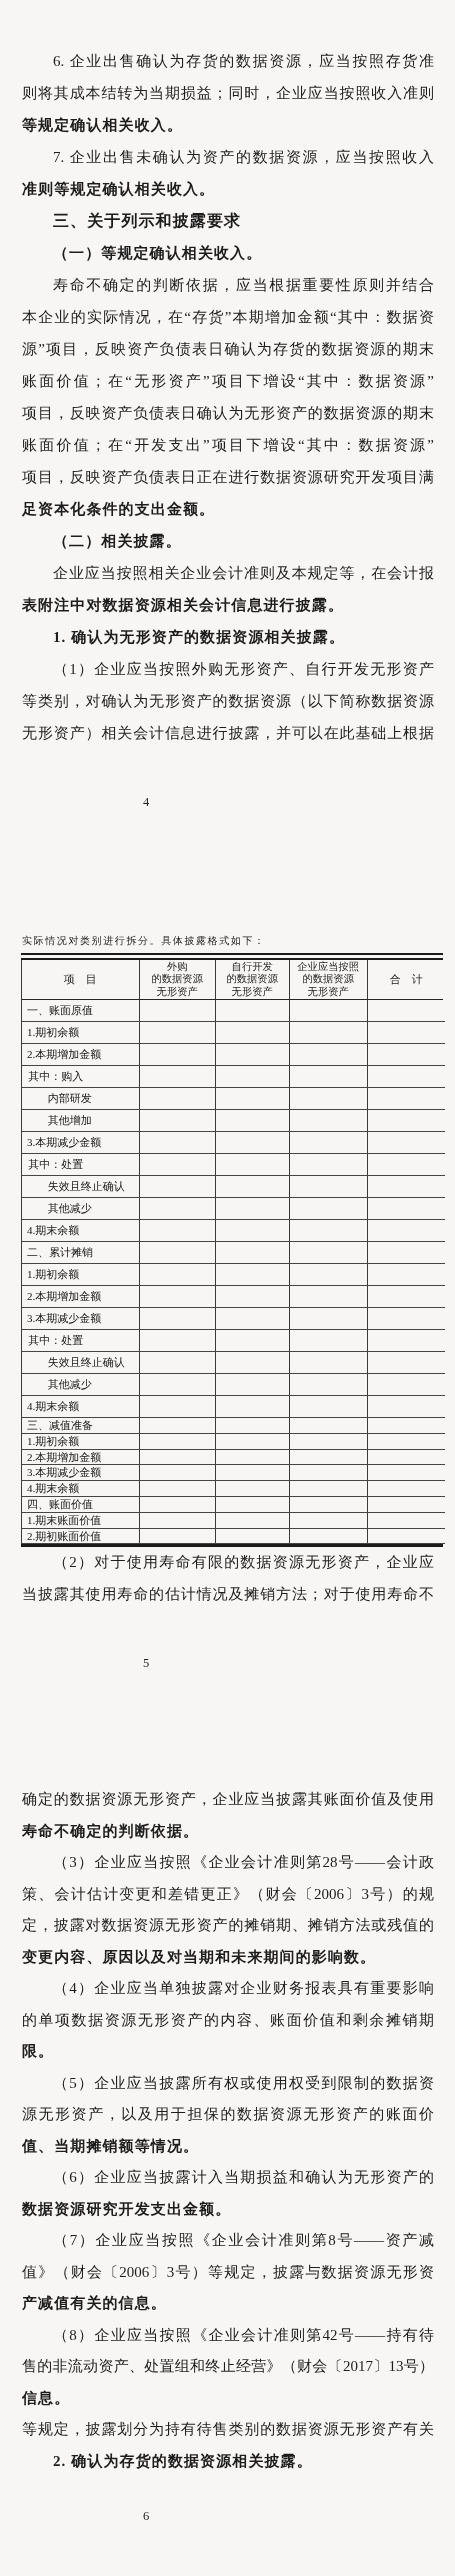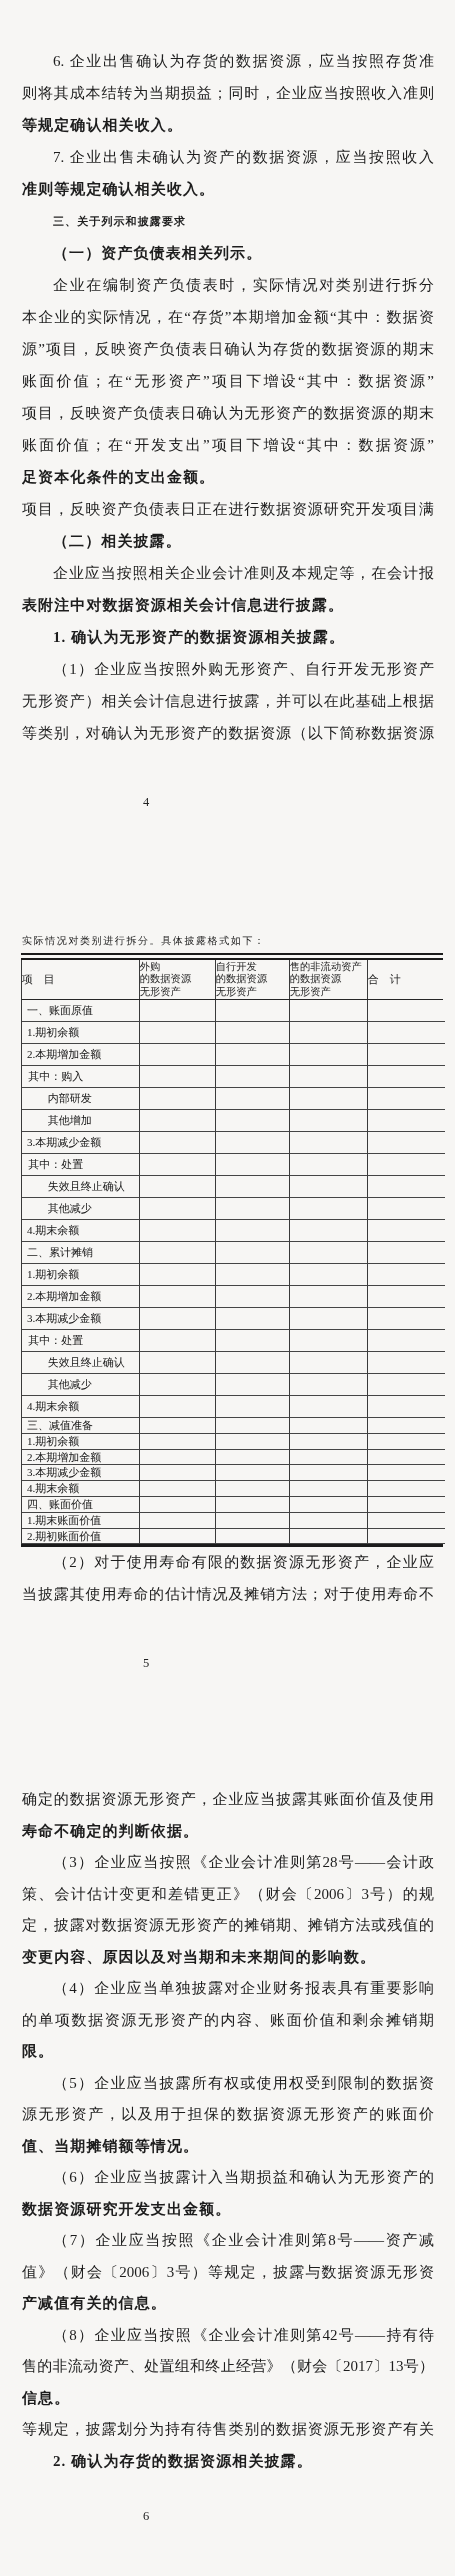--- a/index.html
+++ b/index.html
@@ -11,32 +11,32 @@
   }
   
   .textblock{position:absolute;left:22px;width:412px;}
   #p1-text{top:45px;}
   #p2-after{top:1547px;}
   #p6-text{top:1784px;}
   .bl{height:32px;line-height:32px;font-size:15px;color:#1d1d1d;overflow:hidden;white-space:nowrap;}
   .bl3{height:31.5px;line-height:31.5px;}
   .j{text-align:justify;text-align-last:justify;white-space:normal;}
   .ind{padding-left:31px;}
-  .b{font-weight:bold;font-size:11px;letter-spacing:1.1px;}
+  .b{font-weight:bold;font-size:16px;letter-spacing:1.1px;}
   .endline{letter-spacing:1.1px;font-weight:bold;}
   
   #p2-intro{position:absolute;top:930px;left:22px;width:412px;height:22px;line-height:22px;
     font-size:10px;letter-spacing:1.6px;white-space:nowrap;color:#1d1d1d;}
   
   #tbl{position:absolute;top:953px;left:20.7px;width:422px;}
   .rule2{height:7px;border-top:2.7px solid #1b1b1b;border-bottom:2.2px solid #1b1b1b;box-sizing:border-box;}
   .thead{display:grid;grid-template-columns:118px 76px 74px 78px 77px;height:40px;
     border-left:1.1px solid #3a3a3a;border-bottom:1.1px solid #262626;box-sizing:border-box;}
   .hc{border-right:0.5px solid #3a3a3a;display:flex;flex-direction:column;justify-content:center;
-    align-items:flex-start;font-size:10.3px;line-height:12.5px;color:#1f1f1f;overflow:hidden;}
+    align-items:center;font-size:10.3px;line-height:12.5px;color:#1f1f1f;overflow:hidden;}
   .hc:last-child{border-right:none;}
   .hc.single{font-size:11px;}
   .trow{display:grid;grid-template-columns:118px 76px 74px 78px 77px;height:22px;
     border-left:1.1px solid #3a3a3a;box-sizing:border-box;}
   .trow.compact{height:15.8px;}
   .cell{border-right:0.5px solid #3a3a3a;border-bottom:0.5px solid #454545;box-sizing:border-box;}
   .cell:last-child{border-right:none;}
   .label-cell{font-size:11px;line-height:20.7px;color:#161616;white-space:nowrap;overflow:hidden;}
   .compact .label-cell{line-height:14.7px;}
   .ind0{padding-left:5.4px;}
@@ -54,36 +54,36 @@
 <body>
 
 <section>
   <div id="p1-text" class="textblock">
       <div class="bl  j ind">6. 企业出售确认为存货的数据资源，应当按照存货准</div>
       <div class="bl  j">则将其成本结转为当期损益；同时，企业应当按照收入准则</div>
       <div class="bl  endline">等规定确认相关收入。</div>
       <div class="bl  j ind">7. 企业出售未确认为资产的数据资源，应当按照收入</div>
       <div class="bl  endline">准则等规定确认相关收入。</div>
       <div class="bl  endline ind b">三、关于列示和披露要求</div>
-      <div class="bl  endline ind">（一）资产负债表相关列示。</div>
-      <div class="bl  j ind">企业在编制资产负债表时，实际情况对类别进行拆分</div>
+      <div class="bl  endline ind">（一）等规定确认相关收入。</div>
+      <div class="bl  j ind">寿命不确定的判断依据，应当根据重要性原则并结合</div>
       <div class="bl  j">本企业的实际情况，在“存货”本期增加金额“其中：数据资</div>
       <div class="bl  j">源”项目，反映资产负债表日确认为存货的数据资源的期末</div>
       <div class="bl  j">账面价值；在“无形资产”项目下增设“其中：数据资源”</div>
       <div class="bl  j">项目，反映资产负债表日确认为无形资产的数据资源的期末</div>
       <div class="bl  j">账面价值；在“开发支出”项目下增设“其中：数据资源”</div>
+      <div class="bl  j">项目，反映资产负债表日正在进行数据资源研究开发项目满</div>
       <div class="bl  endline">足资本化条件的支出金额。</div>
-      <div class="bl  j">项目，反映资产负债表日正在进行数据资源研究开发项目满</div>
       <div class="bl  endline ind">（二）相关披露。</div>
       <div class="bl  j ind">企业应当按照相关企业会计准则及本规定等，在会计报</div>
       <div class="bl  endline">表附注中对数据资源相关会计信息进行披露。</div>
       <div class="bl  endline ind">1. 确认为无形资产的数据资源相关披露。</div>
       <div class="bl  j ind">（1）企业应当按照外购无形资产、自行开发无形资产</div>
+      <div class="bl  j">等类别，对确认为无形资产的数据资源（以下简称数据资源</div>
       <div class="bl  j">无形资产）相关会计信息进行披露，并可以在此基础上根据</div>
-      <div class="bl  j">等类别，对确认为无形资产的数据资源（以下简称数据资源</div>
     </div>
   <div id="pn4" class="page-num">4</div>
 </section>
 
 <section>
   <div id="p2-intro">实际情况对类别进行拆分。具体披露格式如下：</div>
 
   <div id="tbl">
     <div class="rule2"></div>
     <div class="thead" id="tbl-head">
@@ -94,21 +94,21 @@
           <div>外购</div>
           <div>的数据资源</div>
           <div>无形资产</div>
         </div>
         <div class="hc">
           <div>自行开发</div>
           <div>的数据资源</div>
           <div>无形资产</div>
         </div>
         <div class="hc">
-          <div>售的非流动资产</div>
+          <div>企业应当按照</div>
           <div>的数据资源</div>
           <div>无形资产</div>
         </div>
         <div class="hc single">
           <span>合　计</span>
         </div>
       </div>
     <div id="tbl-body">
         <div class="trow">
           <div class="cell label-cell ind0">一、账面原值</div>

